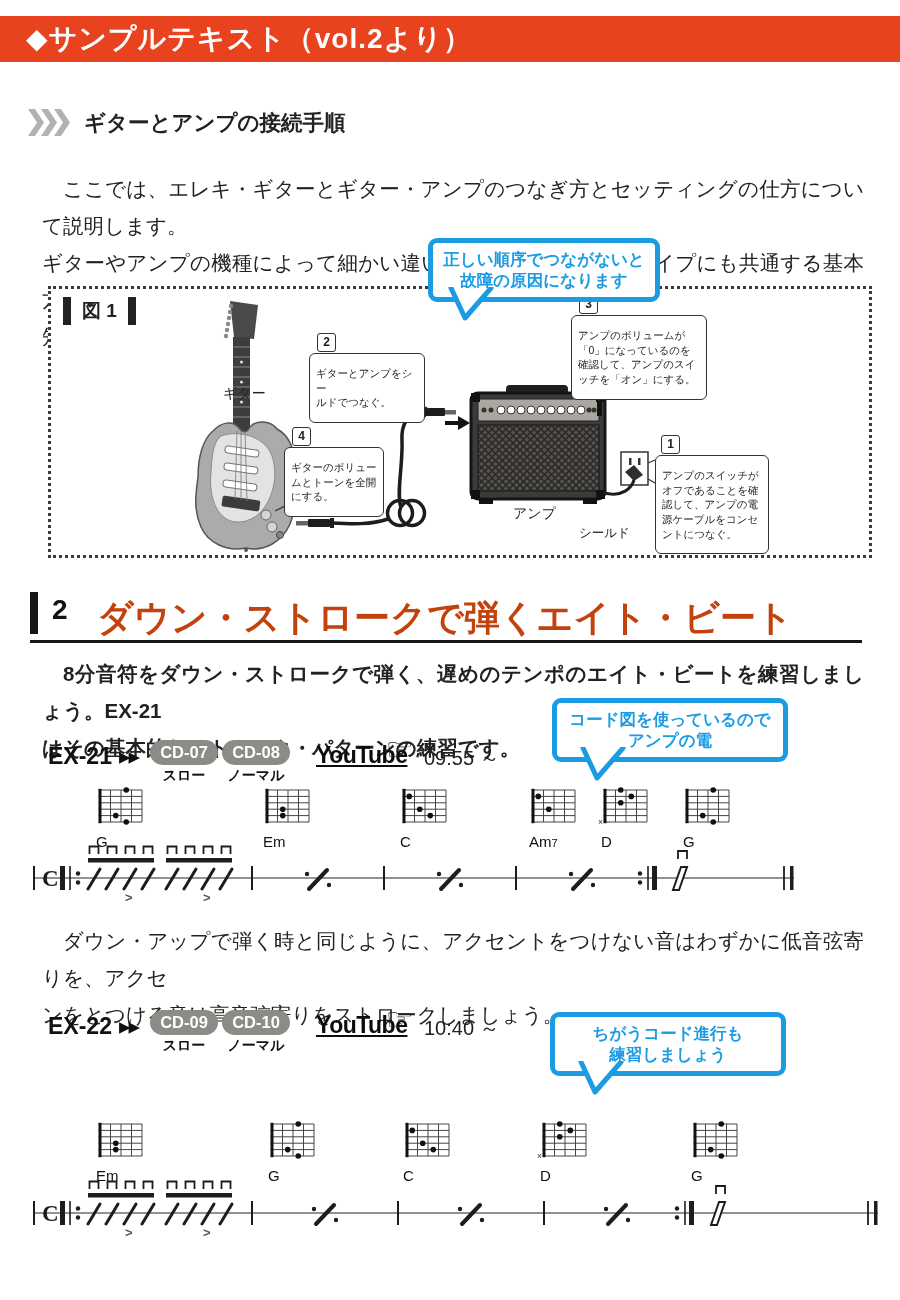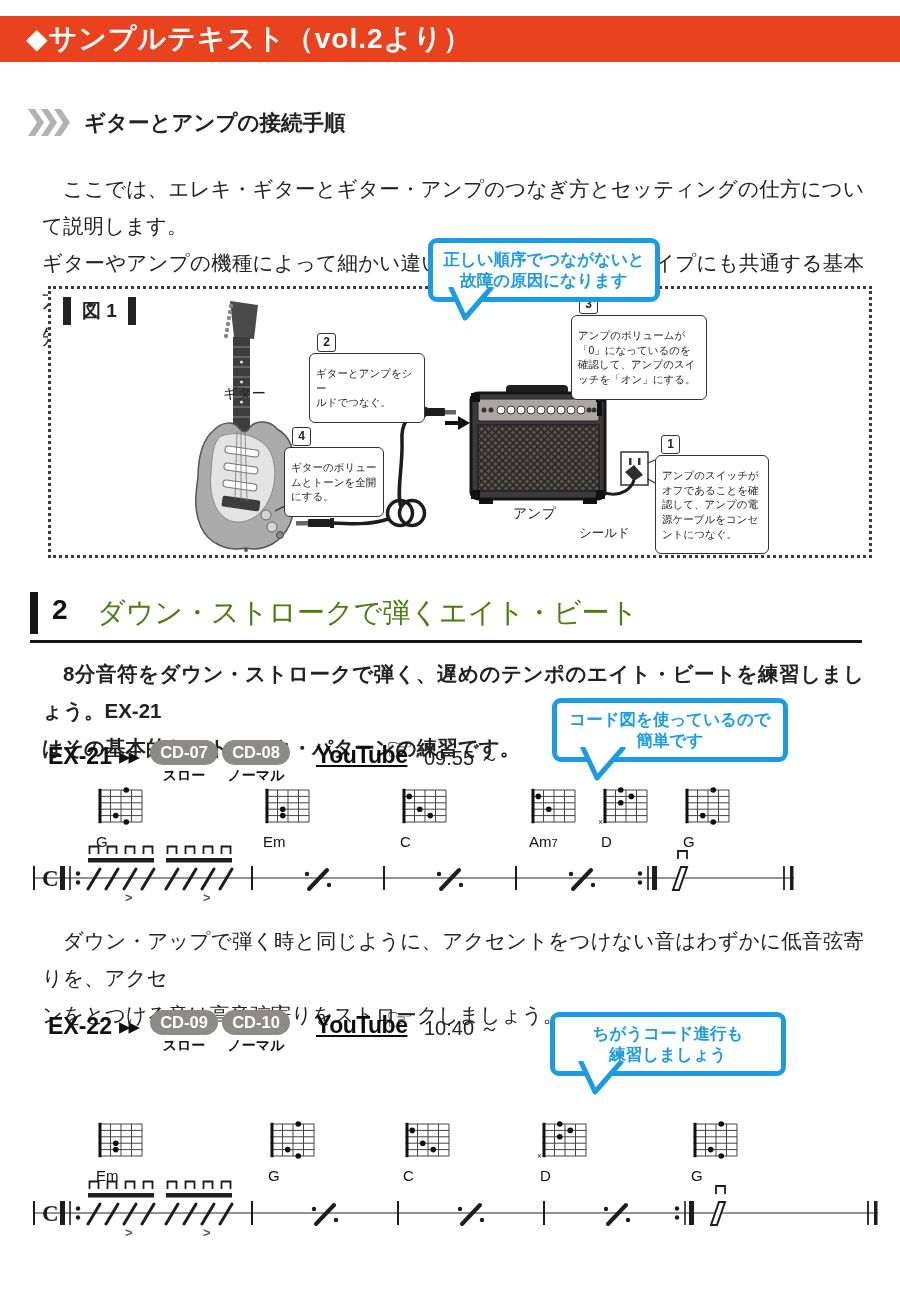--- a/index.html
+++ b/index.html
@@ -28,21 +28,21 @@
   .figlabel{position:absolute;left:12px;top:8px;border-left:8px solid #222;border-right:8px solid #222;
             padding:1px 11px;font-size:19px;font-weight:bold;color:#222;}
   .figtext{position:absolute;font-size:14px;color:#222;}
   .cnum{position:absolute;width:17px;height:17px;border:1.5px solid #333;background:#fff;
         border-radius:3px;font-size:12px;font-weight:bold;text-align:center;line-height:17px;z-index:3;color:#222;}
   .cbox{position:absolute;border:1.5px solid #333;background:#fff;border-radius:6px;
         padding:12px 6px;font-size:10.5px;line-height:1.4;white-space:pre-line;z-index:3;color:#222;}
   
   .s2bar{position:absolute;left:30px;top:592px;width:8px;height:42px;background:#151515;}
   .s2num{position:absolute;left:52px;top:594px;font-size:28px;font-weight:bold;color:#111;}
-  .s2head{position:absolute;left:97px;top:594px;font-size:28px;font-weight:normal;color:#4d7c0f;}
+  .s2head{position:absolute;left:97px;top:594px;font-size:36px;font-weight:bold;color:#c2410c;}
   .s2line{position:absolute;left:30px;top:640px;width:832px;height:2.5px;background:#151515;}
   
   .exlabel{position:absolute;font-size:23px;font-weight:bold;color:#111;}
   .exarrows{position:absolute;font-size:15px;letter-spacing:-2px;color:#111;}
   .cdpill{position:absolute;width:68px;height:25px;background:#8d8b86;border-radius:13px;
           color:#fff;font-weight:bold;font-size:16.5px;text-align:center;line-height:25px;}
   .speed{position:absolute;width:68px;text-align:center;font-size:14px;font-weight:bold;color:#111;}
   .yt{position:absolute;font-size:23px;font-weight:bold;color:#0d0d0d;letter-spacing:-0.5px;text-decoration:underline;}
   .hand{position:absolute;font-size:31px;color:#222;}
   .ytime{position:absolute;font-size:20px;color:#222;}
@@ -236,21 +236,21 @@
   <div class="cdpill" style="left:150px;top:740px;">CD-07</div>
   <div class="cdpill" style="left:222px;top:740px;">CD-08</div>
   <div class="speed" style="left:150px;top:767px;">スロー</div>
   <div class="speed" style="left:222px;top:767px;">ノーマル</div>
   <div class="yt" style="left:316px;top:742px;">YouTube</div>
   <div class="hand" style="left:386px;top:731px;">☞</div>
   <div class="ytime" style="left:424px;top:745px;">09:55 ～</div>
 
   <div class="bubble" style="left:552px;top:698px;width:226px;height:54px;">
     <div class="txt">コード図を使っているので
-簡単です</div>
+アンプの電</div>
   </div>
   <svg class="tail" style="left:580px;top:747px;" width="46" height="34">
     <path d="M3,1 L17,31 L43,1" fill="#fff" stroke="#1b9ce2" stroke-width="5" stroke-linejoin="round" stroke-linecap="round"></path>
   </svg>
 
   <div id="chords21">
       <div class="chord" style="left: 93px; top: 787px;"><svg width="58" height="41">
           <line x1="5.5" y1="3" x2="49" y2="3" stroke="#444" stroke-width="1"></line>
           <line x1="5.5" y1="9.4" x2="49" y2="9.4" stroke="#444" stroke-width="1"></line>
           <line x1="5.5" y1="15.8" x2="49" y2="15.8" stroke="#444" stroke-width="1"></line>

